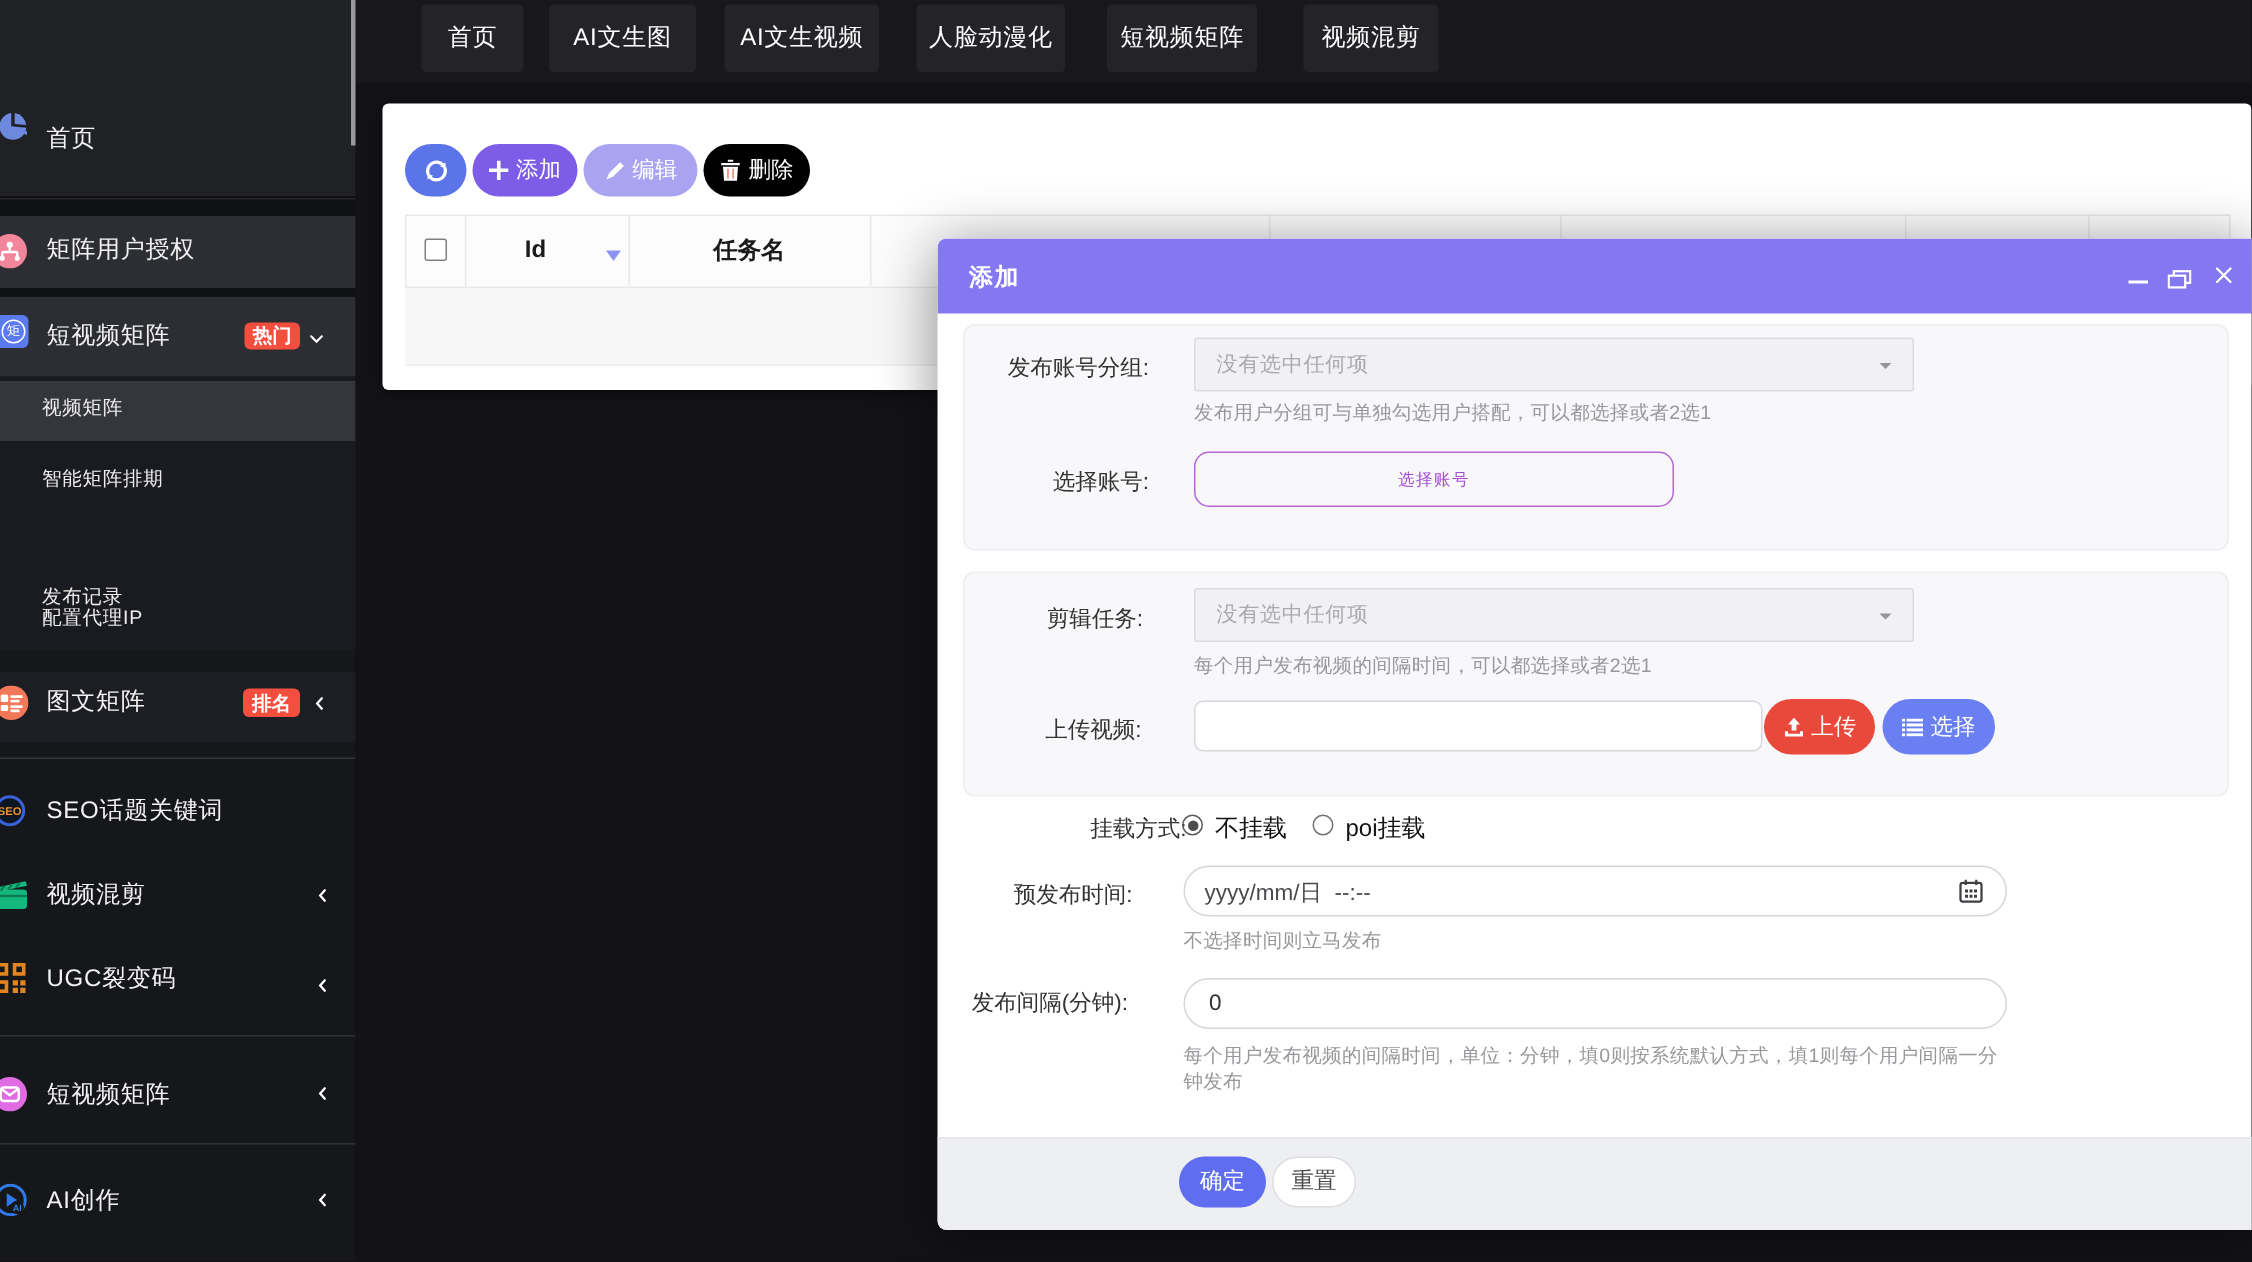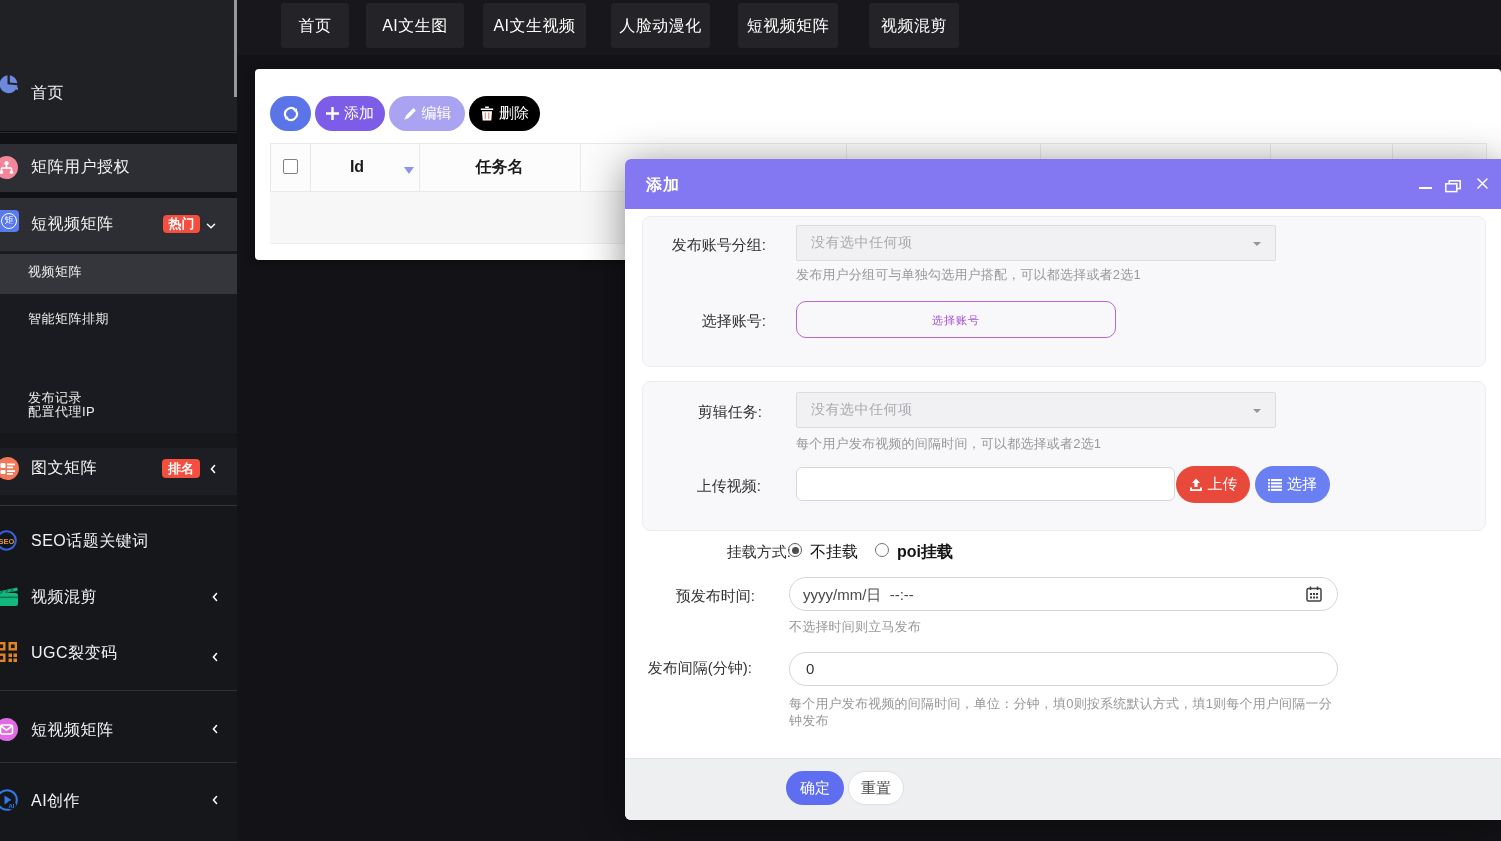--- a/index.html
+++ b/index.html
@@ -131,21 +131,21 @@
             <rect x="0" y="9.9" width="2" height="2"></rect>
             <rect x="3" y="9.9" width="11" height="2"></rect>
           </g>
         </svg>选择</div>
 
   <div class="mlabel" style="left:0;top:384px;width:130px;margin-left:36px;">挂载方式:</div>
   <div class="abs" style="left:163px;top:384px;width:14px;height:14px;border:1.5px solid #5a5a5a;border-radius:50%;"></div>
   <div class="abs" style="left:166.5px;top:387.5px;width:7px;height:7px;background:#4e4e4e;border-radius:50%;"></div>
   <div class="abs" style="left:185px;top:383px;color:#141414;font-size:16px;">不挂载</div>
   <div class="abs" style="left:250px;top:384px;width:14px;height:14px;border:1.5px solid #737373;border-radius:50%;"></div>
-  <div class="abs" style="left:272px;top:383px;color:#141414;font-size:16px;font-weight:bold;">poi挂载</div>
+  <div class="abs" style="left:272px;top:383px;color:#141414;font-size:16px;">poi挂载</div>
   <div class="mlabel" style="left:0;top:428px;width:130px;">预发布时间:</div>
   <div class="rinput" style="top:418px;"></div>
   <div class="abs" style="left:178px;top:427px;color:#4a4a4e;font-size:15px;">yyyy/mm/日&nbsp; --:--</div>
   <svg class="abs" style="left:681px;top:427px;" width="16" height="16" viewBox="0 0 16 16">
     <rect x="1" y="2.5" width="14" height="12.5" rx="1.5" fill="none" stroke="#404044" stroke-width="1.5"></rect>
     <path d="M4.5 0.5 V4 M11.5 0.5 V4" stroke="#404044" stroke-width="1.5"></path>
     <g fill="#404044">
           <rect x="4" y="7" width="2" height="2"></rect>
           <rect x="7" y="7" width="2" height="2"></rect>
           <rect x="10" y="7" width="2" height="2"></rect>

